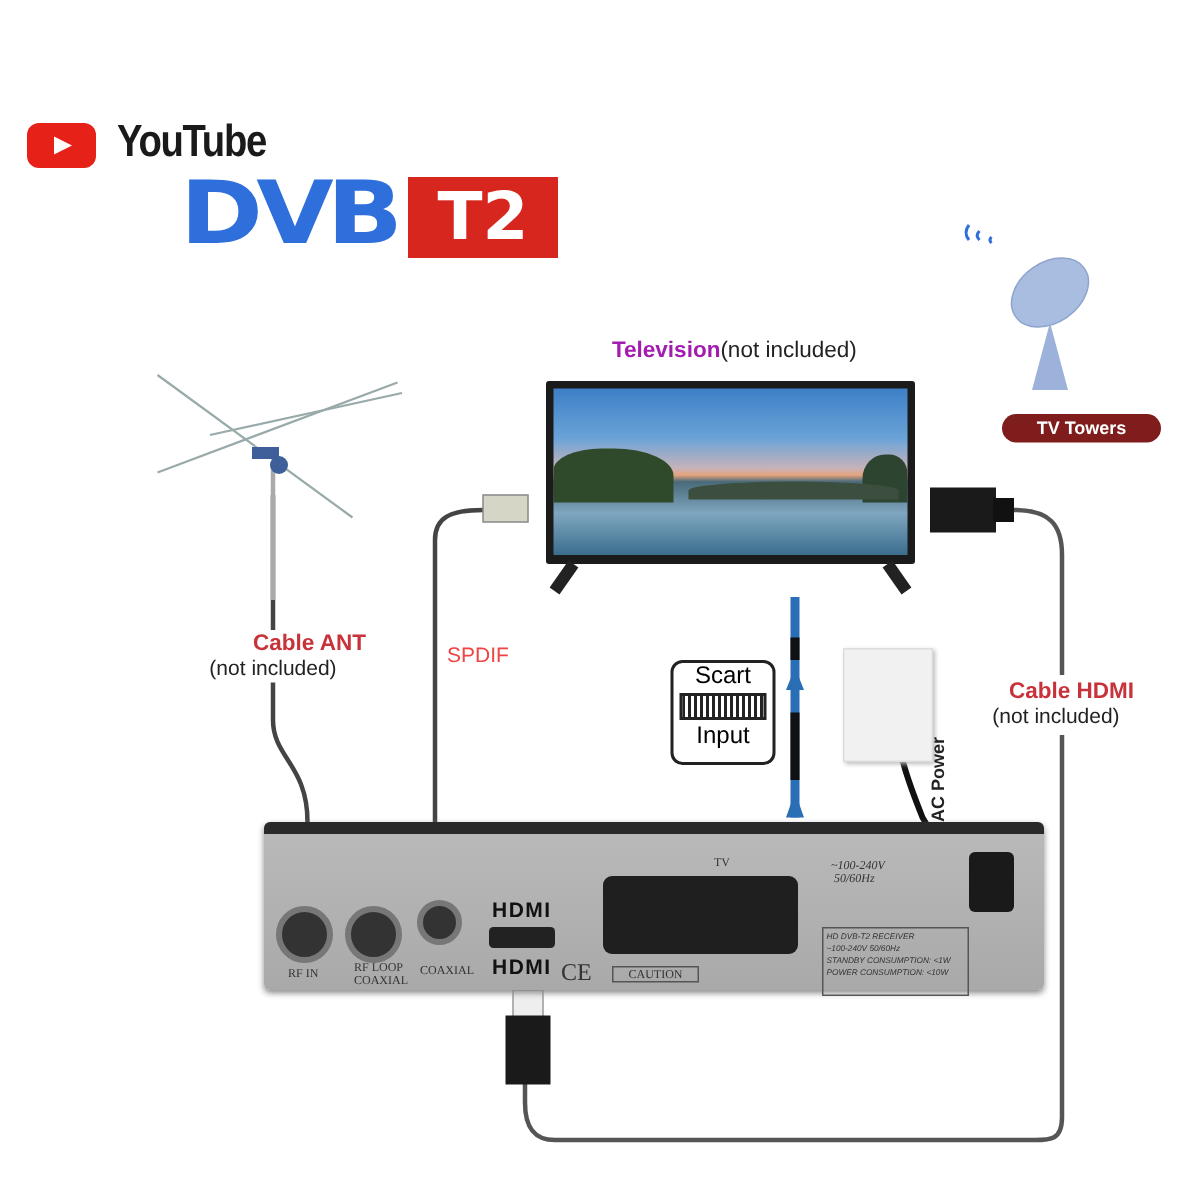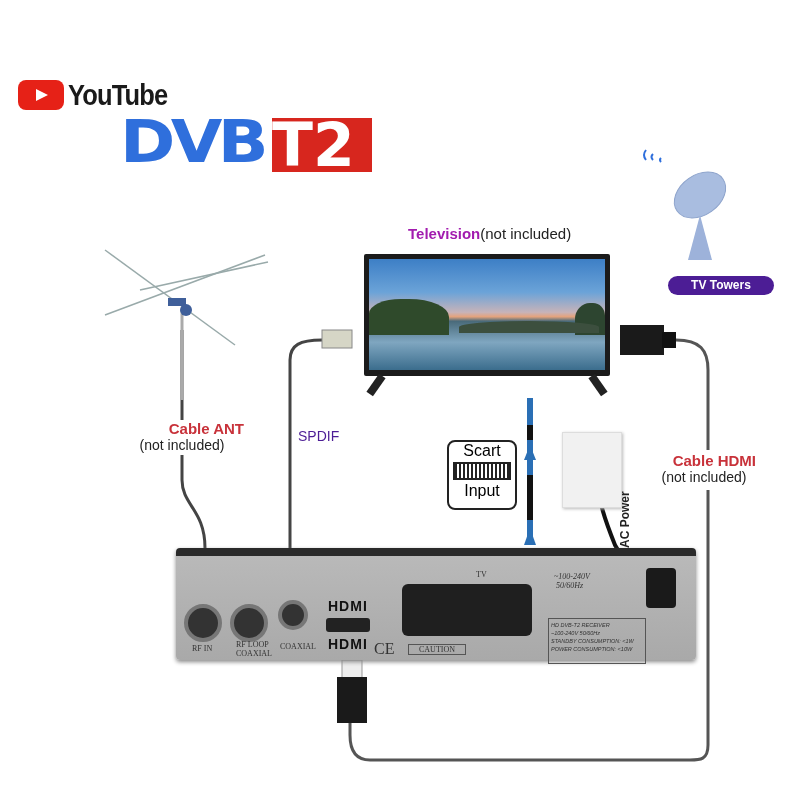--- a/index.html
+++ b/index.html
@@ -1,37 +1,37 @@
 <!DOCTYPE html>
 <html><head>
 <meta charset="utf-8">
 <style>
   html, body { margin:0; padding:0; background:#ffffff; }
   body { width:800px; height:800px; position:relative; overflow:hidden; font-family:"Liberation Sans", sans-serif; }
   .abs { position:absolute; }
-  .yt-wrap { left:18px; top:78px; display:flex; align-items:center; gap:4px; }
+  .yt-wrap { left:18px; top:78px; display:flex; align-items:flex-end; gap:14px; }
   .yt-logo { width:46px; height:30px; background:#e62117; border-radius:8px; position:relative; }
   .yt-logo:after { content:""; position:absolute; left:18px; top:9px; border-left:12px solid #fff; border-top:6px solid transparent; border-bottom:6px solid transparent; }
   .yt-text { font-family:"Liberation Sans", sans-serif; font-weight:bold; font-size:30px; color:#1a1a1a; letter-spacing:-1px; transform:scaleX(0.85); transform-origin:left; }
   .dvb { left:120px; top:112px; font-family:"DejaVu Sans", sans-serif; font-weight:bold; font-size:58px; color:#2f6fdc; letter-spacing:-4px; line-height:60px; transform:scaleX(1.15); transform-origin:left; }
-  .t2 { left:272px; top:118px; width:100px; height:54px; background:#d7261e; color:#fff; font-family:"DejaVu Sans", sans-serif; font-weight:bold; font-size:60px; line-height:54px; }
+  .t2 { left:272px; top:118px; width:100px; height:54px; background:#d7261e; color:#fff; font-family:"DejaVu Sans", sans-serif; font-weight:bold; font-size:44px; line-height:54px; text-align:center; }
   .tv-title { left:408px; top:225px; font-size:15px; color:#222; }
   .tv-title .red { color:#a21caf; font-weight:bold; }
   .tv { left:364px; top:254px; width:246px; height:122px; background:#1b1b1b; border-radius:2px; }
   .tv-screen { position:absolute; left:5px; top:5px; right:5px; bottom:6px;
      background:linear-gradient(180deg,#3d7fc6 0%,#6ba3d8 30%,#c7b3b9 48%,#e5a37c 52%,#496a7a 56%,#7fa6c0 75%,#3b6d8d 100%); overflow:hidden; }
   .hill1 { position:absolute; left:0; top:40px; width:80px; height:36px; background:#2f4a2b; border-radius:40% 50% 0 0; }
   .hill2 { position:absolute; right:0; top:44px; width:30px; height:32px; background:#2d4530; border-radius:50% 40% 0 0; }
   .hill3 { position:absolute; left:90px; top:62px; width:140px; height:12px; background:#3c4f3e; border-radius:50% 50% 0 0; }
   .tv-leg-l { left:372px; top:374px; width:8px; height:22px; background:#222; transform:rotate(35deg); }
   .tv-leg-r { left:594px; top:374px; width:8px; height:22px; background:#222; transform:rotate(-35deg); }
-  .tower-label { left:668px; top:276px; width:106px; height:19px; background:#4c1d95; color:#fff; border-radius:10px; font-size:12px; font-weight:bold; text-align:center; line-height:19px; }
+  .tower-label { left:668px; top:276px; width:106px; height:19px; background:#7f1d1d; color:#fff; border-radius:10px; font-size:12px; font-weight:bold; text-align:center; line-height:19px; }
   .label-red { color:#c8323a; font-weight:bold; font-size:15px; text-align:right; }
   .label-sub { color:#222; font-size:14px; text-align:center; }
-  .spdif { left:298px; top:428px; font-size:14px; color:#4c1d95; }
+  .spdif { left:298px; top:428px; font-size:14px; color:#ef4444; }
   .scart-box { left:447px; top:440px; width:66px; height:66px; border:2px solid #222; border-radius:8px; background:#fff; text-align:center; font-size:16px; line-height:18px; }
   .scart-conn { width:54px; height:14px; border:2px solid #222; margin:2px auto; background:repeating-linear-gradient(90deg,#222 0 2px,#fff 2px 4px); }
   .outlet { left:562px; top:432px; width:58px; height:74px; background:#f1f1f1; border:1px solid #ddd; box-shadow:1px 1px 3px #bbb; }
   .ac-power { left:610px; top:500px; font-size:12px; font-weight:bold; color:#222; transform:rotate(-90deg); transform-origin:left top; }
   .box { left:176px; top:548px; width:520px; height:112px; background:linear-gradient(180deg,#2a2a2a 0 8px,#b9b9b9 8px,#a9a9a9 100%); border-radius:4px; box-shadow:0 2px 4px #888; }
   .port-round { position:absolute; border-radius:50%; background:#333; border:4px solid #777; }
   .port-lbl { position:absolute; font-size:8px; color:#333; text-align:left;font-family:Liberation Serif, serif; }
   .hdmi-logo { position:absolute; font-weight:bold; font-size:14px; color:#111; letter-spacing:1px; }
   .scart-port { position:absolute; left:226px; top:36px; width:130px; height:52px; background:#1f1f1f; border-radius:6px; }
   .info-box { position:absolute; left:372px; top:70px; width:92px; height:40px; border:1px solid #555; font-size:5.5px; color:#333; padding:2px; line-height:8px; font-style:italic; }

